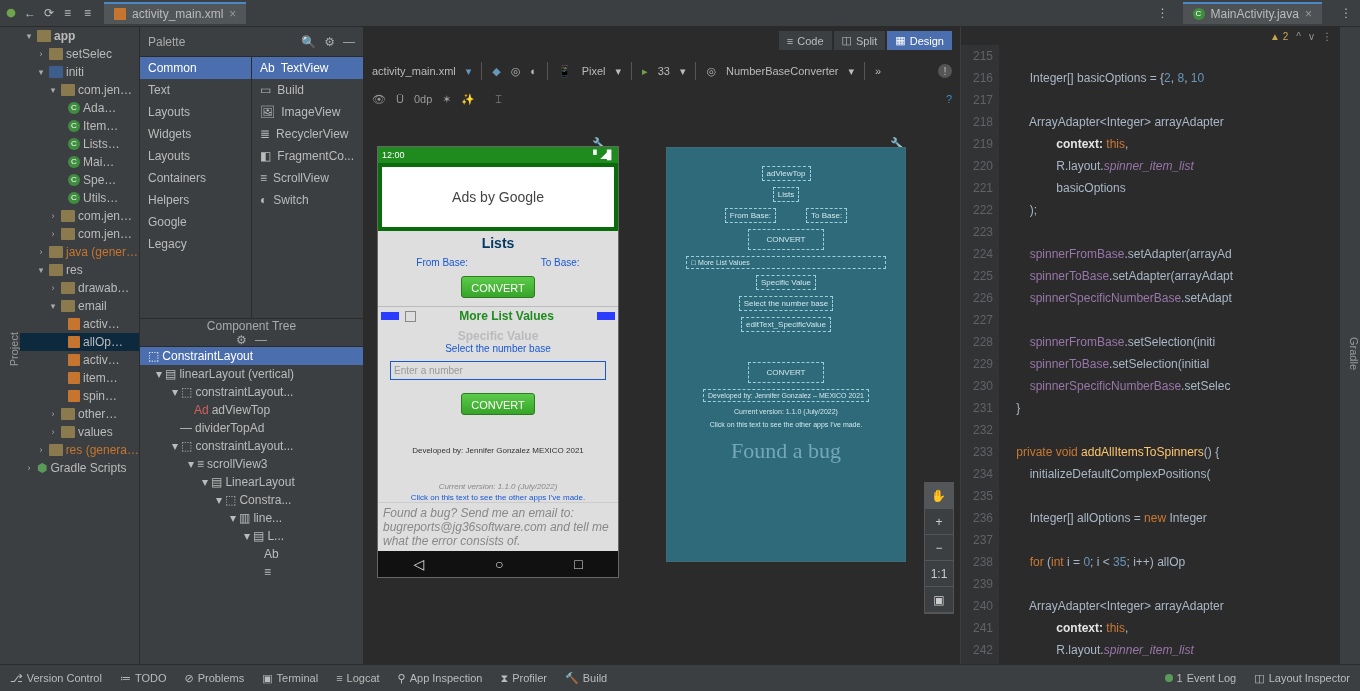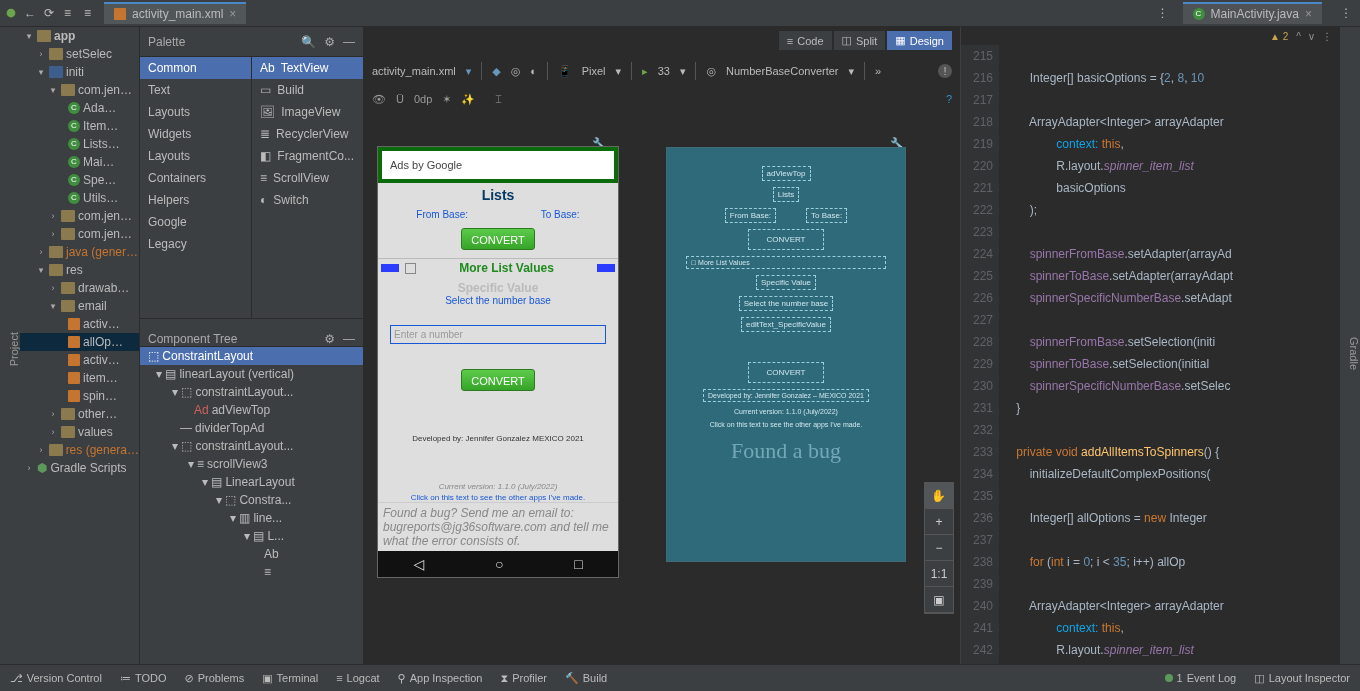--- a/index.html
+++ b/index.html
@@ -41,47 +41,47 @@
 
 
 .designer { flex:1; background:#313335; position:relative; display:flex; overflow:hidden;}
 .palette { width:224px; background:#3c3f41; border-right:1px solid #2b2b2b; display:flex; flex-direction:column;}
 .palette-head{height:30px;display:flex;align-items:center;justify-content:space-between;padding:0 8px;border-bottom:1px solid #2b2b2b;font-size:12px;color:#aaa;}
 .palette-body{flex:0 0 262px; display:flex;border-bottom:1px solid #2b2b2b;}
 .pcol{flex:1;overflow:hidden;}
 .pcol .pitem{padding:4px 8px;font-size:12px;color:#bbb;display:flex;align-items:center;gap:6px;}
 .pcol .pitem.sel{background:#4b6eaf;color:#ffffff;}
 .pcolr{border-left:1px solid #2b2b2b;}
-.comp-head{height:28px;display:flex;align-items:flex-end;justify-content:space-between;padding:0 8px;color:#aaa;font-size:12px;border-bottom:1px solid #2b2b2b;}
+.comp-head{height:28px;display:flex;align-items:center;justify-content:space-between;padding:0 8px;color:#aaa;font-size:12px;border-bottom:1px solid #2b2b2b;flex-direction:column;}
 .comptree{flex:1;overflow:auto;font-size:12px;}
 .comptree .citem{padding:2px 0 2px 0;white-space:nowrap;display:flex;align-items:center;gap:3px;color:#bbb;}
 .comptree .citem.sel{background:#4b6eaf;color:#fff;}
 
 
 .canvaswrap{flex:1;position:relative;background:#2b2b2b;}
 .modes{position:absolute;top:4px;right:8px;display:flex;gap:2px;font-size:11px;}
 .modes .m{background:#3c3f41;padding:3px 8px;color:#bbb;display:flex;align-items:center;gap:4px;}
 .modes .m.active{background:#4b6eaf;color:#fff;}
 .dtoolbar{position:absolute;top:30px;left:8px;right:8px;height:28px;display:flex;align-items:center;gap:10px;color:#bbb;font-size:11px;}
 .dtoolbar .sep{width:1px;height:18px;background:#555;}
 .dtoolbar2{position:absolute;top:58px;left:8px;right:8px;height:28px;display:flex;align-items:center;gap:10px;color:#999;font-size:11px;}
 .devprev{position:absolute;top:120px;left:14px;width:240px;height:430px;background:#dedede;box-shadow:0 0 0 1px #666;display:flex;flex-direction:column;font-size:10px;}
 .devstatus{height:16px;background:#1f8b1f;color:#fff;font-size:9px;display:flex;align-items:center;justify-content:space-between;padding:0 4px;}
 .adbox{background:#0a6b0a;padding:4px;}
-.adbox .inner{background:#fff;font-size:11px;padding:8px;color:#444;}
+.adbox .inner{background:#fff;text-align:center;font-size:14px;padding:22px;color:#444;}
 .devprev h3{text-align:center;font-weight:bold;color:#043a63;font-size:14px;margin:4px 0;}
 .devprev .lbls{display:flex;justify-content:space-around;color:#1857d6;font-size:10px;padding:2px;}
 .cvtbtn{margin:6px auto;width:74px;height:22px;background:linear-gradient(#5ccb4a,#36a428);color:#fff;text-align:center;line-height:22px;font-size:11px;border:1px solid #2d7a20;border-radius:3px;}
 .hr3{display:flex;align-items:center;gap:6px;padding:0 3px;}
 .hr3 .bar{flex-basis:18px;height:8px;background:#2a3cff;}
 .hr3 .cb{width:11px;height:11px;border:1px solid #888;}
 .hr3 .t{flex:1;text-align:center;color:#1f8b1f;font-weight:bold;font-size:12px;}
 .devprev .sv{text-align:center;font-weight:bold;font-size:12px;margin-top:6px;}
 .devprev .snb{text-align:center;color:#1857d6;font-size:10px;}
-.einp{margin:19px 12px;border:1px solid #1857d6;padding:3px;font-size:10px;color:#999;}
+.einp{margin:7px 12px;border:1px solid #1857d6;padding:3px;font-size:10px;color:#999;}
 .devfoot{margin-top:auto;font-size:8px;text-align:center;color:#333;padding:2px;}
 .devfoot2{font-size:8px;text-align:center;color:#1857d6;}
 .bugbox{font-size:12px;font-style:italic;color:#888;padding:3px 5px;border-top:1px solid #ccc;}
 .navbar{height:26px;background:#111;display:flex;justify-content:space-around;align-items:center;color:#ddd;font-size:14px;}
 
 .bp{position:absolute;top:120px;left:302px;width:240px;height:415px;background:#2f6a7a;border:1px solid #416a77;font-size:8px;color:#cfe7ee;display:flex;flex-direction:column;align-items:center;padding-top:18px;gap:6px;}
 .bp .bx{border:1px dashed #9acfde;padding:2px 4px;font-size:8px;}
 .bp .wrow{display:flex;gap:30px;}
 .zoomctl{position:absolute;right:6px;bottom:50px;width:30px;background:#3c3f41;border:1px solid #555;display:flex;flex-direction:column;}
 .zoomctl div{height:26px;display:flex;align-items:center;justify-content:center;border-bottom:1px solid #555;color:#ccc;font-size:12px;}
@@ -89,21 +89,21 @@
 
 .editor { width:380px; background:#2b2b2b; border-left:1px solid #3c3f41;display:flex;flex-direction:column;}
 .warnrow{height:18px;display:flex;justify-content:flex-end;align-items:center;gap:8px;padding-right:8px;font-size:10px;color:#999;}
 .codearea{flex:1;display:flex;overflow:hidden;font-family:"JetBrains Mono",Consolas,monospace;font-size:12px;line-height:22px;}
 .gutter2{width:38px;text-align:right;padding-right:6px;color:#606366;background:#313335;}
 .codelines{flex:1;white-space:pre;overflow:hidden;padding-left:4px;}
 .kw{color:#cc7832;}
 .fn{color:#ffc66d;}
 .num{color:#6897bb;}
 .fld{color:#9876aa;}
-.par{color:#0ea5e9;}
+.par{color:#e5e5e5;font-weight:bold;}
 .typ{color:#a9b7c6;}
 
 svg{display:block;}
 </style>
 </head>
 <body>
 
 <div class="topbar">
   <span class="icn">
       <svg viewBox="0 0 16 16">
@@ -428,20 +428,24 @@
         <span>0dp</span>
         <span>✶</span>
         <span>✨</span>
         <div class="sep"></div>
         <span>⌶</span>
         <span style="margin-left:auto;color:#3592c4;">?</span>
       </div>
 
       <div style="position:absolute;top:110px;left:228px;color:#ccc;font-size:12px;">🔧</div>
       <div class="devprev">
+        <div class="devstatus">
+            <span>12:00</span>
+            <span>▘◢▋</span>
+          </div>
         <div class="adbox">
             <div class="inner">Ads by Google</div>
           </div>
         <h3>Lists</h3>
         <div class="lbls">
             <span>From Base:</span>
             <span>To Base:</span>
           </div>
         <div class="cvtbtn">CONVERT</div>
         <div style="height:1px;background:#bbb;margin:2px 0;"></div>

